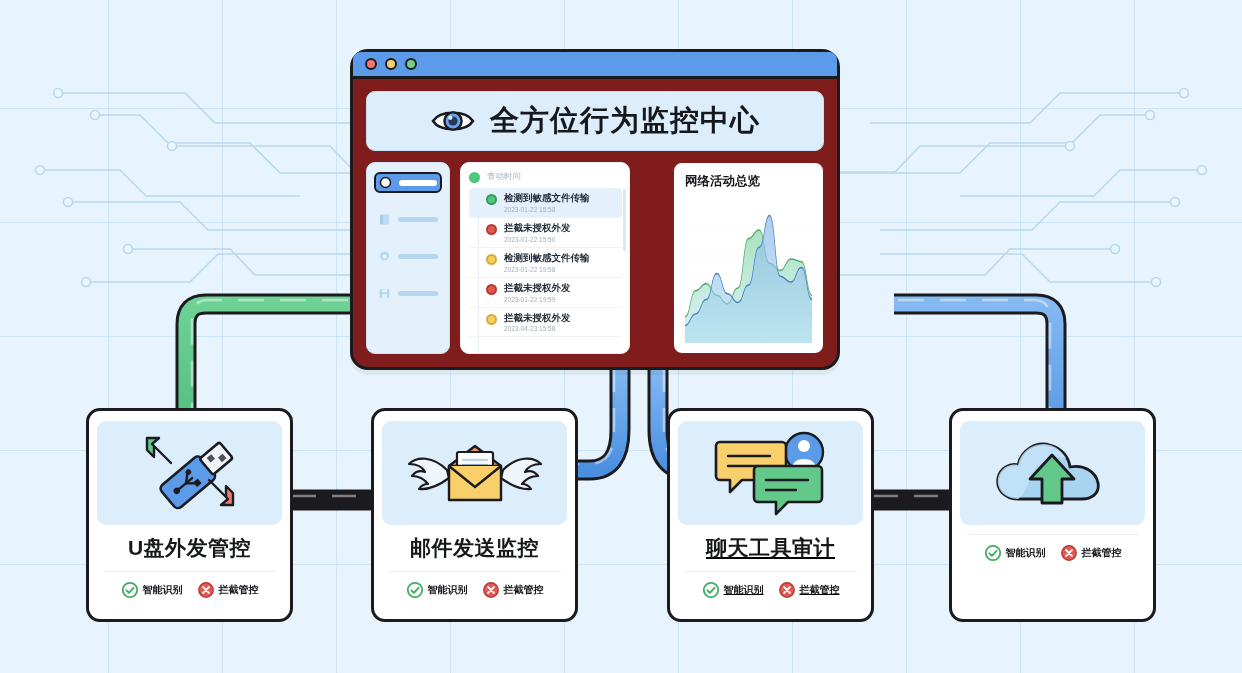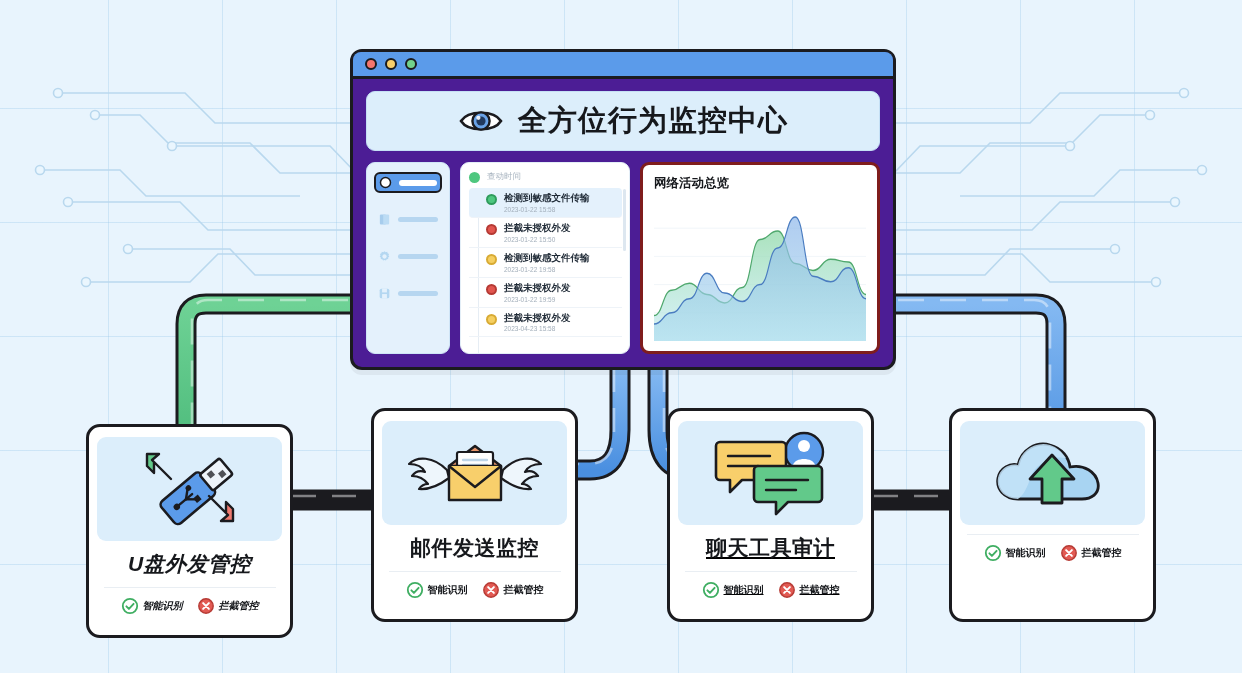--- a/index.html
+++ b/index.html
@@ -19,22 +19,22 @@
     background-size:114px 114px;
     background-position:-6px -6px;
   }
   #bg svg { position:absolute; inset:0; width:1242px; height:673px; }
 
   
   #pipes { position:absolute; inset:0; z-index:1; }
 
   
   #window {
-    position:absolute; left:350px; top:49px; width:546px; height:321px;
-    background:#4c1d95; border:3px solid #1b1b1f; border-radius:12px;
+    position:absolute; left:350px; top:49px; width:490px; height:321px;
+    background:#7f1d1d; border:3px solid #1b1b1f; border-radius:18px;
     z-index:3; box-shadow:0 5px 0 rgba(27,27,31,.06);
   }
   #titlebar {
     height:27px; background:#5b9bea; border-bottom:3px solid #1b1b1f;
     border-radius:8px 8px 0 0; display:flex; align-items:center; padding-left:12px; gap:8px;
   }
   .dot { width:12px; height:12px; border-radius:50%; border:2px solid #1b1b1f; }
   .dot.red{background:#f4766e;} .dot.yellow{background:#f8cf6b;} .dot.green{background:#72d28c;}
 
   #winbody { padding:12px 13px 13px 13px; height:calc(100% - 27px); display:flex; flex-direction:column; gap:11px; }
@@ -72,41 +72,41 @@
   .act-row.sel { background:#e4f1fc; border-radius:4px; }
   .act-dot { width:11px; height:11px; border-radius:50%; flex:none; margin-top:2px; border:2px solid; position:relative; z-index:2; }
   .act-dot.g{ background:#4ec77f; border-color:#2f9c5c; }
   .act-dot.r{ background:#e2564f; border-color:#b63a34; }
   .act-dot.y{ background:#f5cf61; border-color:#d8ab34; }
   .act-txt .t { font-size:9.5px; font-weight:bold; color:#1f2a36; line-height:1.25; }
   .act-txt .d { font-size:6.5px; color:#a2aeba; margin-top:2px; }
   #scrollbar { position:absolute; right:3px; top:26px; width:3px; height:62px; background:#dde7f0; border-radius:2px; }
 
   
-  #chart-card { flex:1; background:#ffffff; border:3px solid #7f1d1d; border-radius:9px; padding:10px 11px; display:flex; flex-direction:column; min-width:0; }
+  #chart-card { flex:1; background:#ffffff; border:1px solid #7f1d1d; border-radius:9px; padding:10px 11px; display:flex; flex-direction:column; min-width:0;margin-left:33px; }
   #chart-title { font-size:12.5px; font-weight:bold; color:#16181c; margin-bottom:8px; }
   #chart-area { flex:1; position:relative; min-height:0; }
   #chart-area svg { width:100%; height:100%; display:block; }
 
   
   .card {
     position:absolute; z-index:4; width:207px; height:214px;
     background:#ffffff; border:3px solid #1b1b1f; border-radius:14px;
     display:flex; flex-direction:column; align-items:center;
     padding:10px 10px 8px 10px;
   }
   .card-ic { width:185px; height:104px; background:#dceefb; border-radius:9px; display:flex; align-items:center; justify-content:center; }
   .card-title { font-size:21px; font-weight:bold; color:#16181c; margin-top:9px; letter-spacing:.5px; }
   .card-div { width:172px; height:1px; background:#e9eef3; margin-top:9px; }
   .card-badges { display:flex; gap:14px; margin-top:9px; align-items:center; }
   .badge { display:flex; align-items:center; gap:4px; }
   .badge .bt { font-size:10px; font-weight:bold; color:#16181c; }
   .bic { width:18px; height:18px; flex:none; }
 
-  #card1{ left:86px; top:424px;font-style:italic; }
+  #card1{ left:86px; top:408px; }
   #card2{ left:371px; top:408px; }
   #card3{ left:667px; top:408px;text-decoration:underline; }
   #card4{ left:949px; top:408px; }
 </style>
 </head>
 <body>
 
 <div id="bg">
   <div class="grid"></div>
   <svg viewBox="0 0 1242 673">

